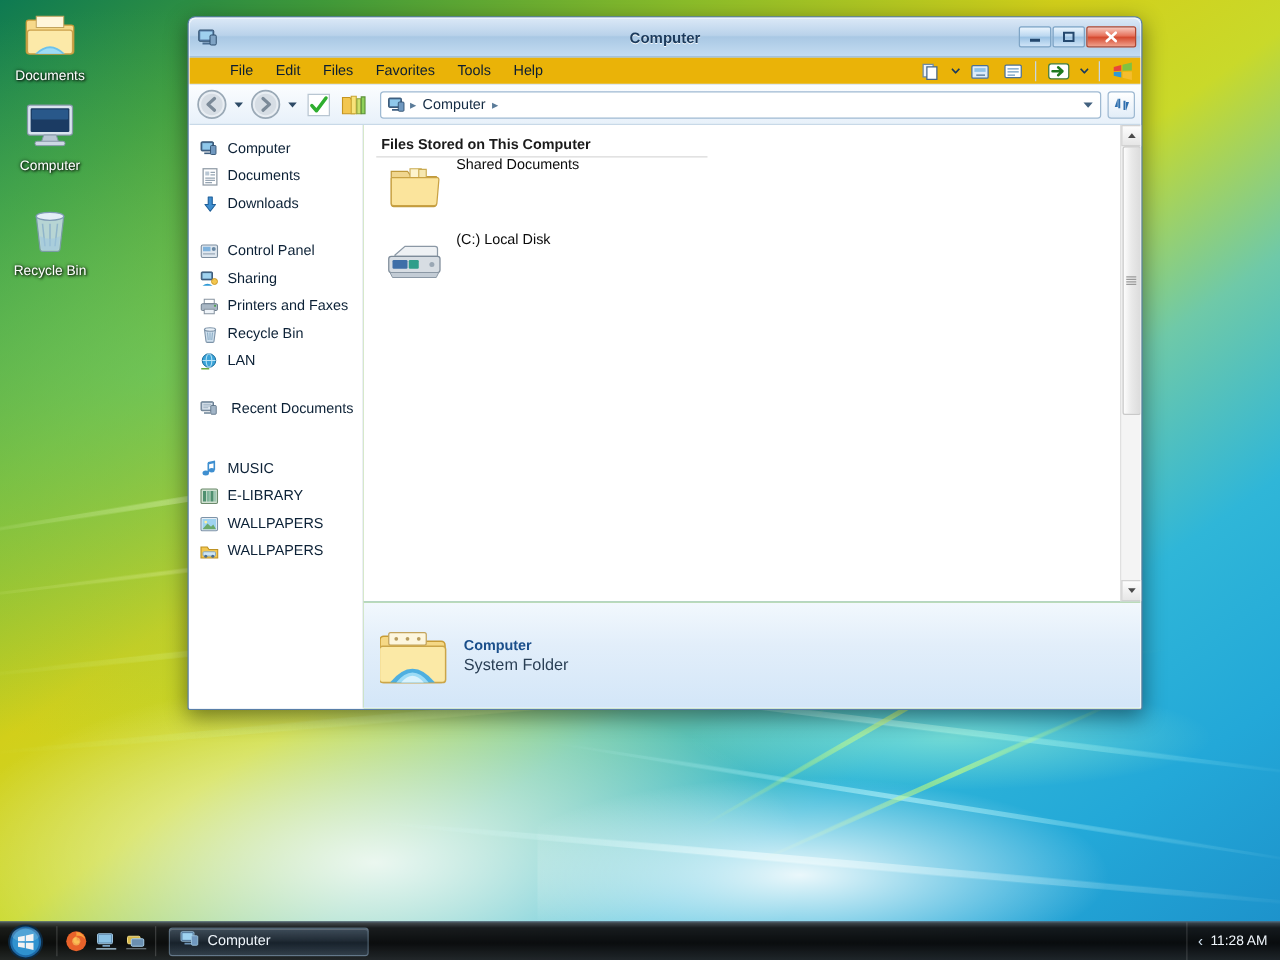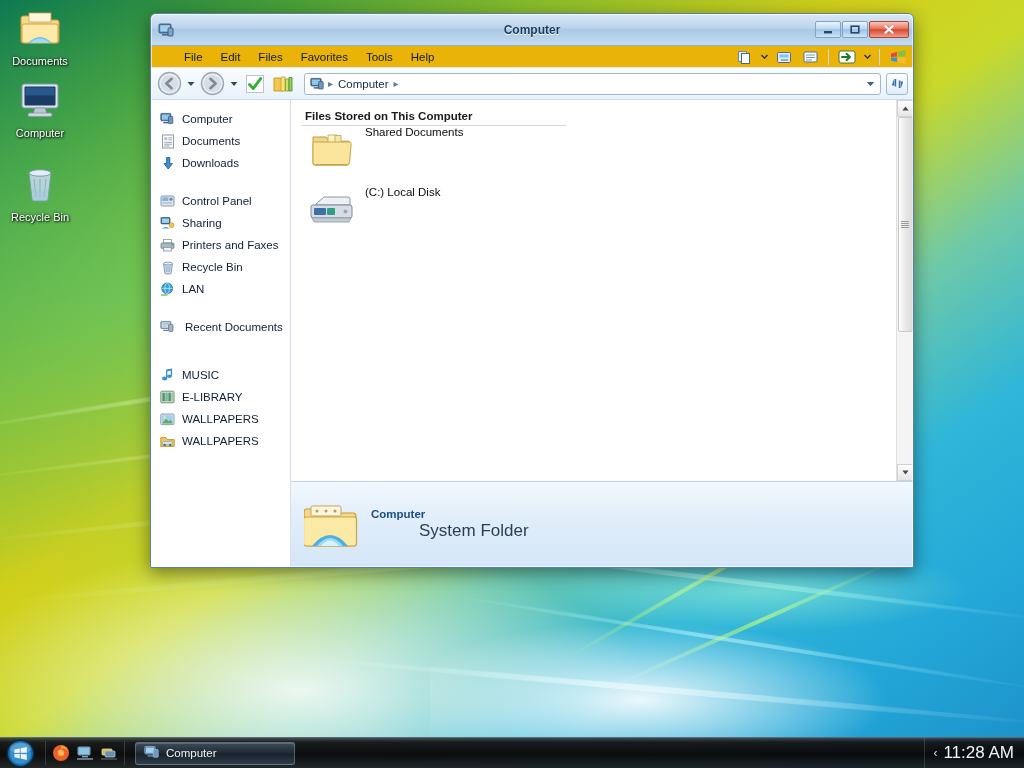--- a/index.html
+++ b/index.html
@@ -233,21 +233,21 @@
   
   .details {
     height: 86px; flex: 0 0 86px;
     background: linear-gradient(180deg,#f2f8fd 0%, #e2eefa 40%, #d3e6f8 100%);
     border-top: 1px solid #bcd4e8;
     display: flex; align-items: center; gap: 12px;
     padding-left: 12px;
   }
   .details .dicon { width:56px;height:52px;display:flex;align-items:center;justify-content:center;flex:0 0 56px;}
   .details .dname { font-size: 11.5px; font-weight: bold; color: #1a4e8a; }
-  .details .dsub  { font-size: 17px; color: #2a3f55; margin-top:1px;margin-left:48px;}
+  .details .dsub  { font-size: 13px; color: #2a3f55; margin-top:1px;}
 
   
   #taskbar {
     position: absolute; left:0; bottom:0;
     width: 1024px; height: 31px;
     background: linear-gradient(180deg, rgba(60,64,68,0.93) 0%, rgba(20,22,24,0.97) 14%, rgba(8,9,10,0.98) 55%, rgba(30,33,36,0.97) 100%);
     border-top: 1px solid rgba(150,190,220,0.45);
     display: flex; align-items: center;
     padding: 0 0 0 3px;
   }
@@ -281,21 +281,21 @@
     color: #eef4fa; font-size: 11.5px;
     cursor: pointer;
     box-shadow: inset 0 1px 0 rgba(255,255,255,0.18);
   }
   .tray {
     margin-left: auto; display:flex; align-items:center; gap:6px;
     height: 100%; padding: 0 10px 0 8px;
     border-left: 1px solid rgba(255,255,255,0.14);
   }
   .tray .chev { color:#cfe0ef; font-size: 12px; cursor:pointer; line-height:1;}
-  .tray .clock { color:#eef4fa; font-size: 17px; cursor:pointer; }
+  .tray .clock { color:#eef4fa; font-size: 11px; cursor:pointer; }
 </style>
 </head>
 <body>
 
 <div id="desktop">
 
   <div class="aurora-streak" style="left:-60px;  top:430px; width:780px; height:5px;  background:linear-gradient(90deg,rgba(255,255,255,0) 0%,rgba(235,255,200,0.55) 40%,rgba(255,255,255,0) 100%); transform:rotate(-9deg);"></div>
   <div class="aurora-streak" style="left:-60px;  top:480px; width:880px; height:4px;  background:linear-gradient(90deg,rgba(255,255,255,0) 0%,rgba(245,255,190,0.50) 45%,rgba(255,255,255,0) 100%); transform:rotate(-7deg);"></div>
   <div class="aurora-streak" style="left:-40px;  top:540px; width:920px; height:6px;  background:linear-gradient(90deg,rgba(255,255,255,0) 0%,rgba(225,255,170,0.48) 50%,rgba(255,255,255,0) 100%); transform:rotate(-6deg);"></div>
   <div class="aurora-streak" style="left:-20px;  top:600px; width:960px; height:7px;  background:linear-gradient(90deg,rgba(255,255,255,0) 0%,rgba(215,250,160,0.42) 50%,rgba(255,255,255,0) 100%); transform:rotate(-5deg);"></div>

